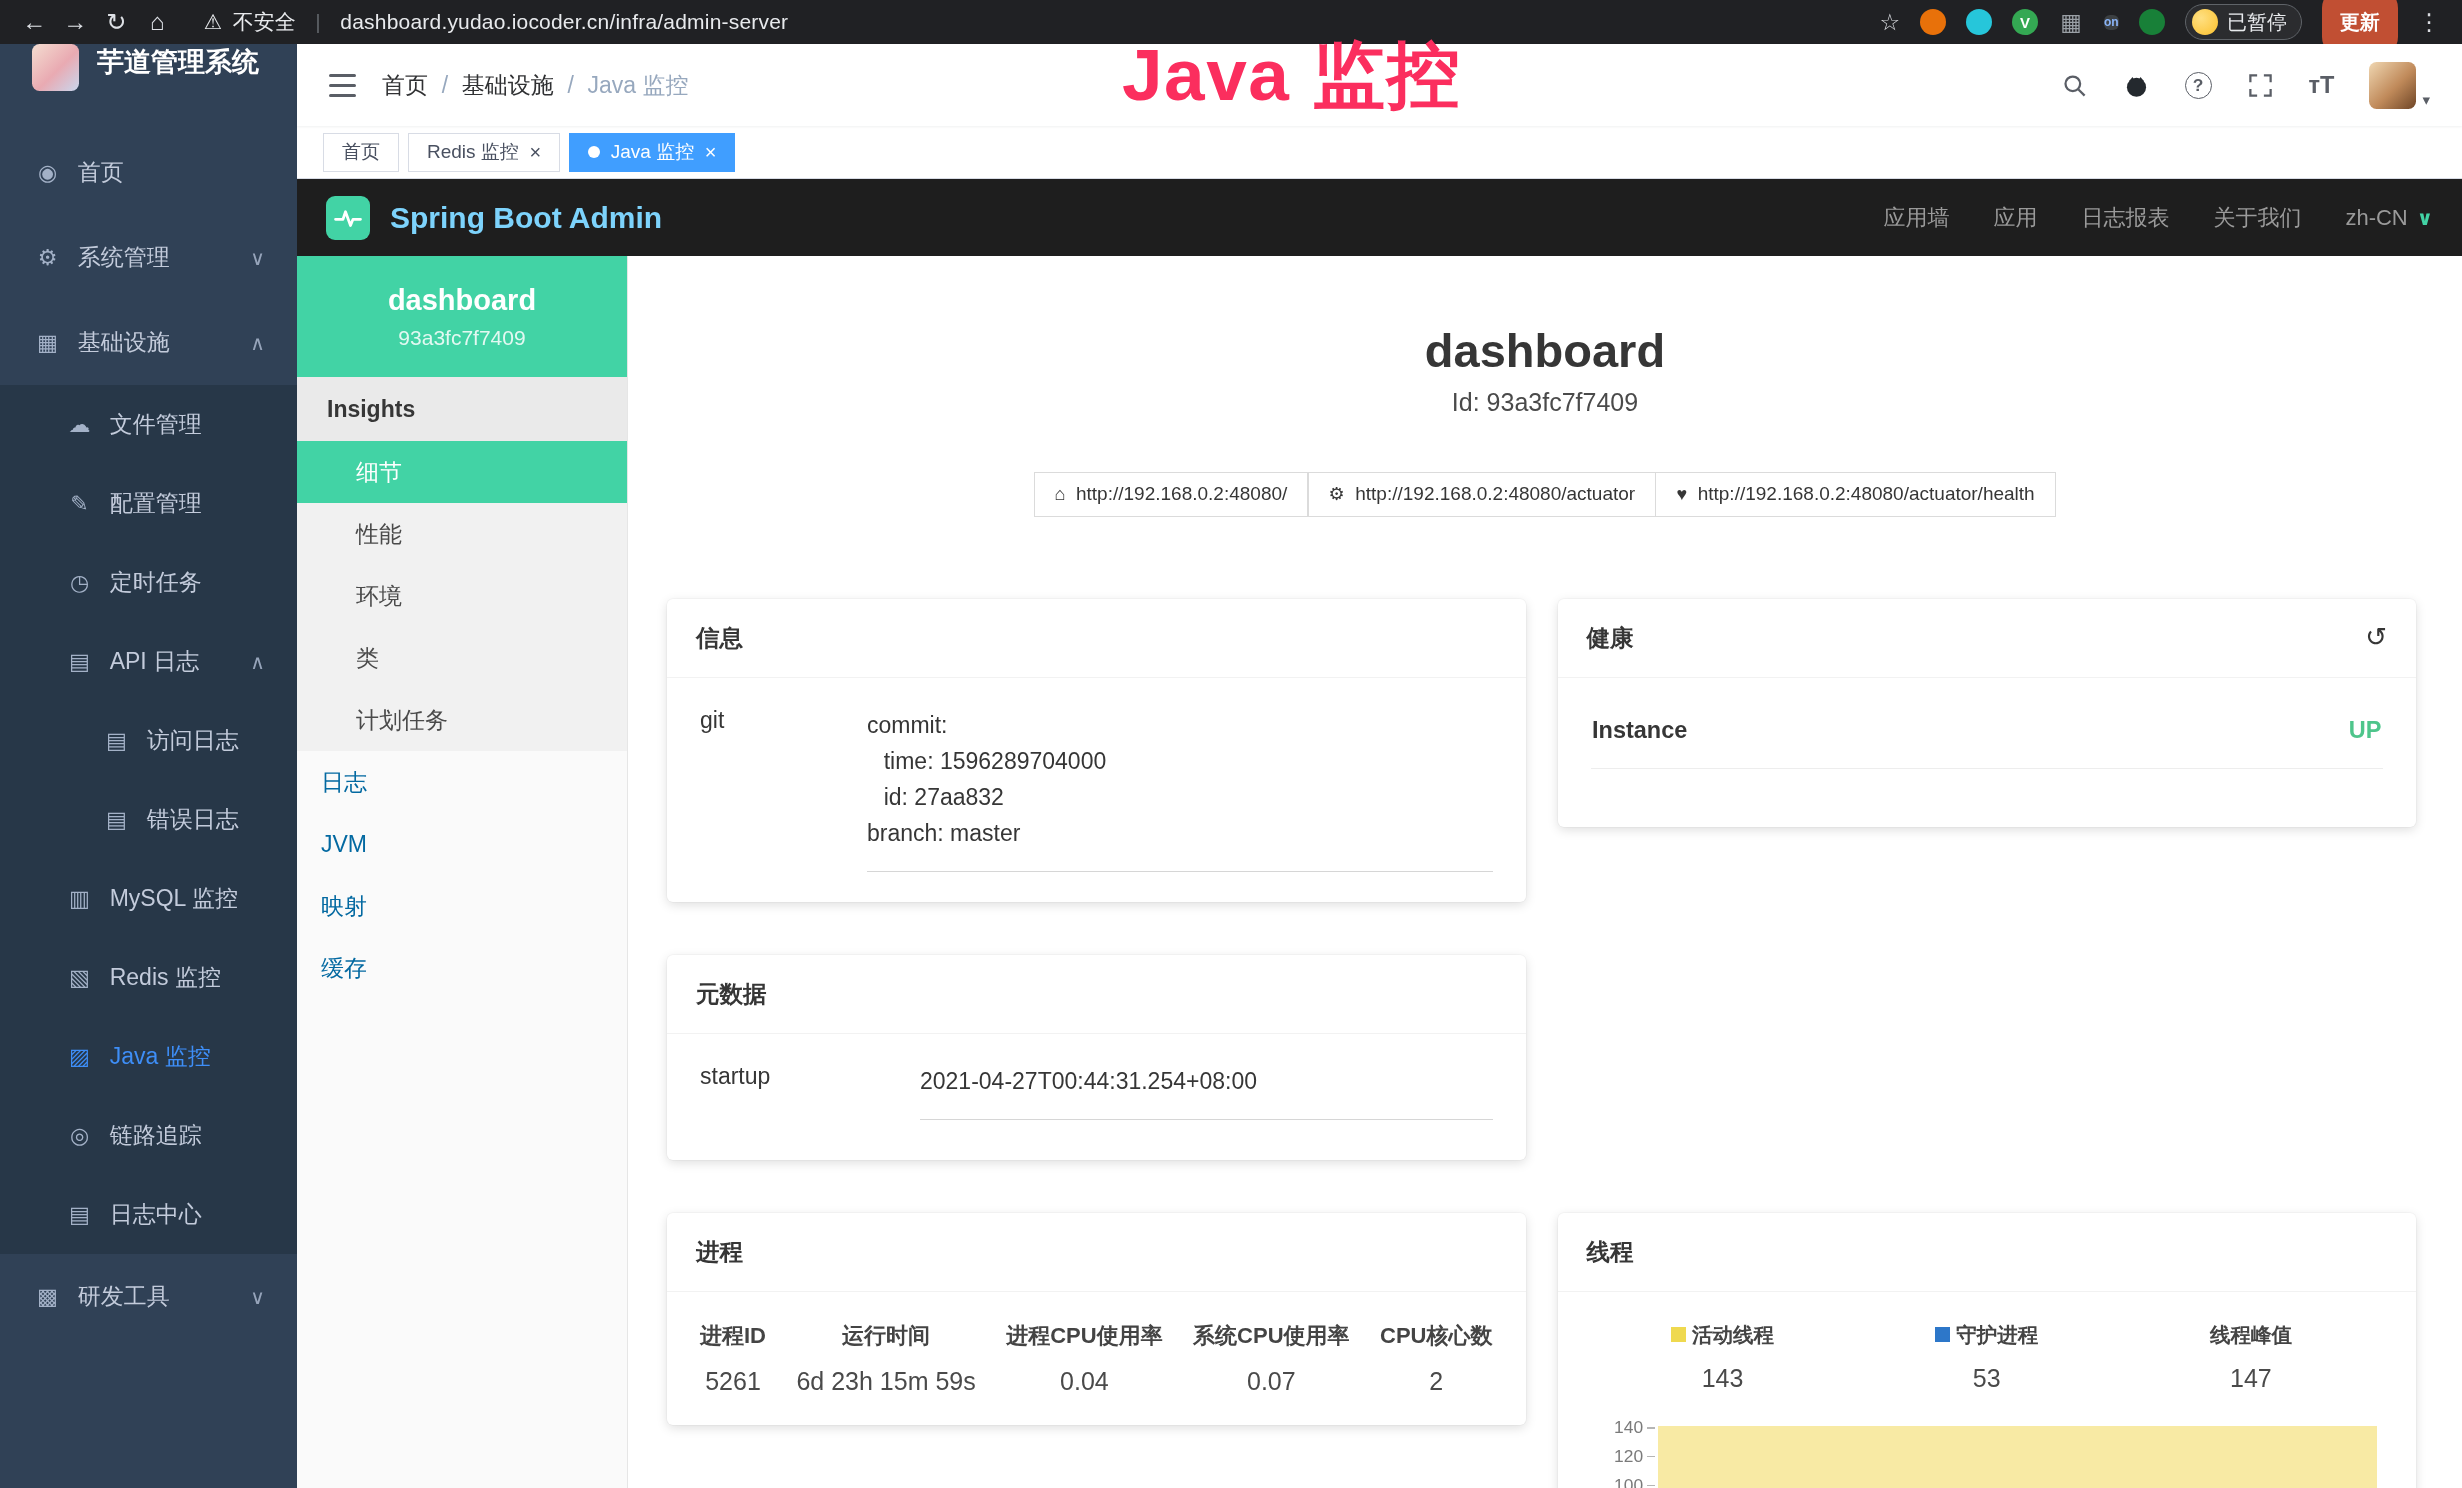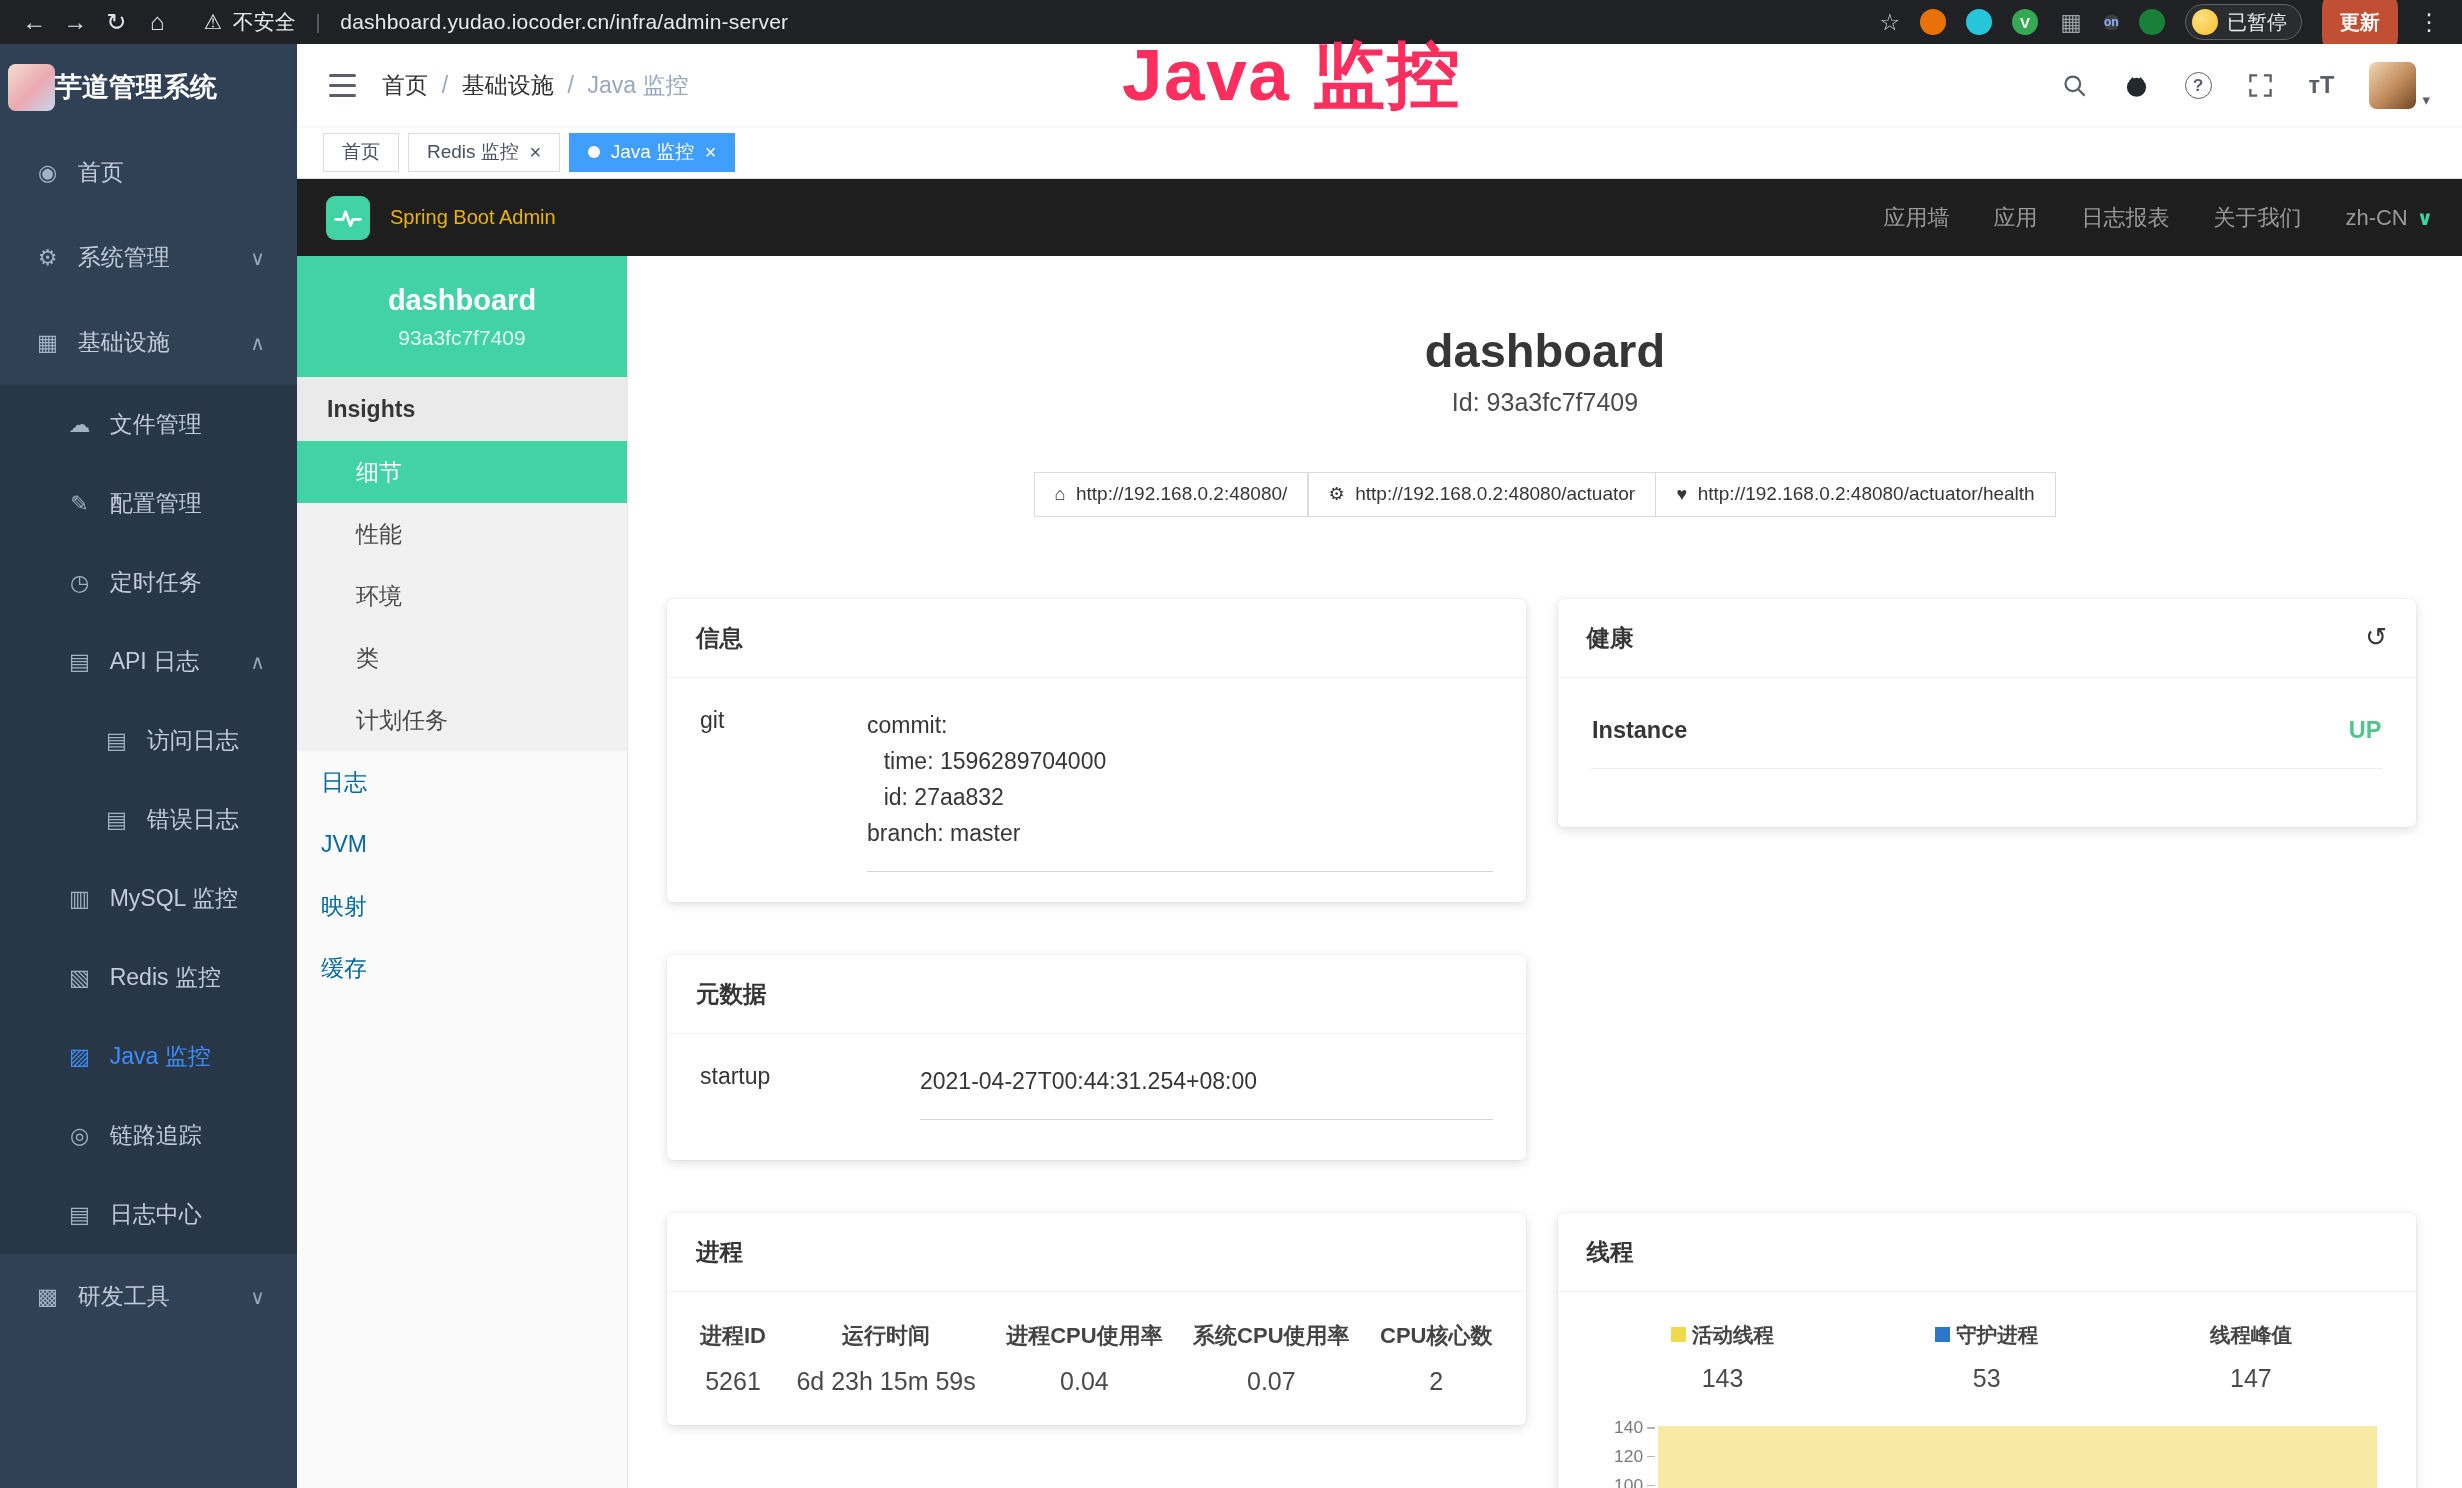--- a/index.html
+++ b/index.html
@@ -27,21 +27,21 @@
   .emoji{width:26px;height:26px;border-radius:50%;background:radial-gradient(circle at 35% 35%,#ffe082,#fbc02d)}
   .btn-update{background:#c14f33;color:#fff;border-radius:20px;padding:21px 18px;font-size:20px;font-weight:700;cursor:pointer}
   .kebab{font-size:23px;color:#dadce0;cursor:pointer;margin-right:4.6px}
 
   
   .annot{position:absolute;top:27px;left:1122px;font-size:73px;font-weight:800;z-index:60;white-space:nowrap;letter-spacing:1.5px}
 
   
   .app{display:flex;height:1445px}
   .sidebar{width:297px;background:#304156;flex-shrink:0;color:#c3cbdb;overflow:hidden}
-  .logo{height:86px;display:flex;align-items:center;padding-left:8px;}
+  .logo{height:86px;display:flex;padding-left:32px;gap:18px}
   .logo-img{width:47px;height:47px;border-radius:7.6px;background:linear-gradient(135deg,#f4ddd0,#e9aab2 55%,#c9d7ee)}
   .logo-title{color:#fff;font-size:27px;font-weight:700}
   .mi{display:flex;align-items:center;height:85px;padding-left:31px;font-size:23px;position:relative;cursor:pointer}
   .sub{background:#273748}
   .sub .mi{height:79px;padding-left:63px}
   .sub .mi.l2{padding-left:100px}
   .mic{width:33px;margin-right:13.7px;font-size:22px;color:#a3b1c7;text-align:center;flex-shrink:0}
   .mi.active{color:#3e8ef7}
   .mi.active .mic{color:#3e8ef7}
   .chev{position:absolute;right:32px;font-size:20px;color:#96a4ba}
@@ -64,21 +64,21 @@
 
   .tabs{height:53px;background:#fff;border-bottom:0.8px solid #d8dce5;display:flex;align-items:center;padding:0 26px;gap:9px}
   .tab{height:39px;display:flex;align-items:center;gap:10.6px;border:0.8px solid #d8dce5;padding:0 18px;font-size:19px;color:#495060;background:#fff;cursor:pointer}
   .tab.active{background:#409eff;border-color:#409eff;color:#fff}
   .tab .dot{width:12px;height:12px;border-radius:50%;background:#fff}
   .tab .x{font-size:20px;line-height:1}
 
   
   .sba-bar{height:77px;background:#1e1e1e;display:flex;align-items:center;padding:0 29px;gap:20px}
   .sba-logo{width:44px;height:44px;background:#42d3a5;border-radius:9px;display:flex;align-items:center;justify-content:center;flex-shrink:0}
-  .sba-brand{color:#eab308;font-size:20px;font-weight:400}
+  .sba-brand{color:#7dd3fc;font-size:30px;font-weight:700}
   .sba-nav{margin-left:auto;display:flex;gap:44px;align-items:center;font-size:22px;color:#9a9a9a}
   .sba-nav .ni{cursor:pointer}
   .lang{display:flex;align-items:center;gap:9px;cursor:pointer}
   .lang-caret{color:#42d3a5;font-weight:700;font-size:20px}
 
   
   .content{flex:1;display:flex;min-height:0}
   .sba-side{width:331px;background:#fafafa;border-right:0.8px solid #e6e6e6;flex-shrink:0}
   .inst{height:121px;background:#42d3a5;color:#fff;display:flex;flex-direction:column;justify-content:center;align-items:center;gap:9px;cursor:pointer}
   .inst-name{font-size:29px;font-weight:700}

